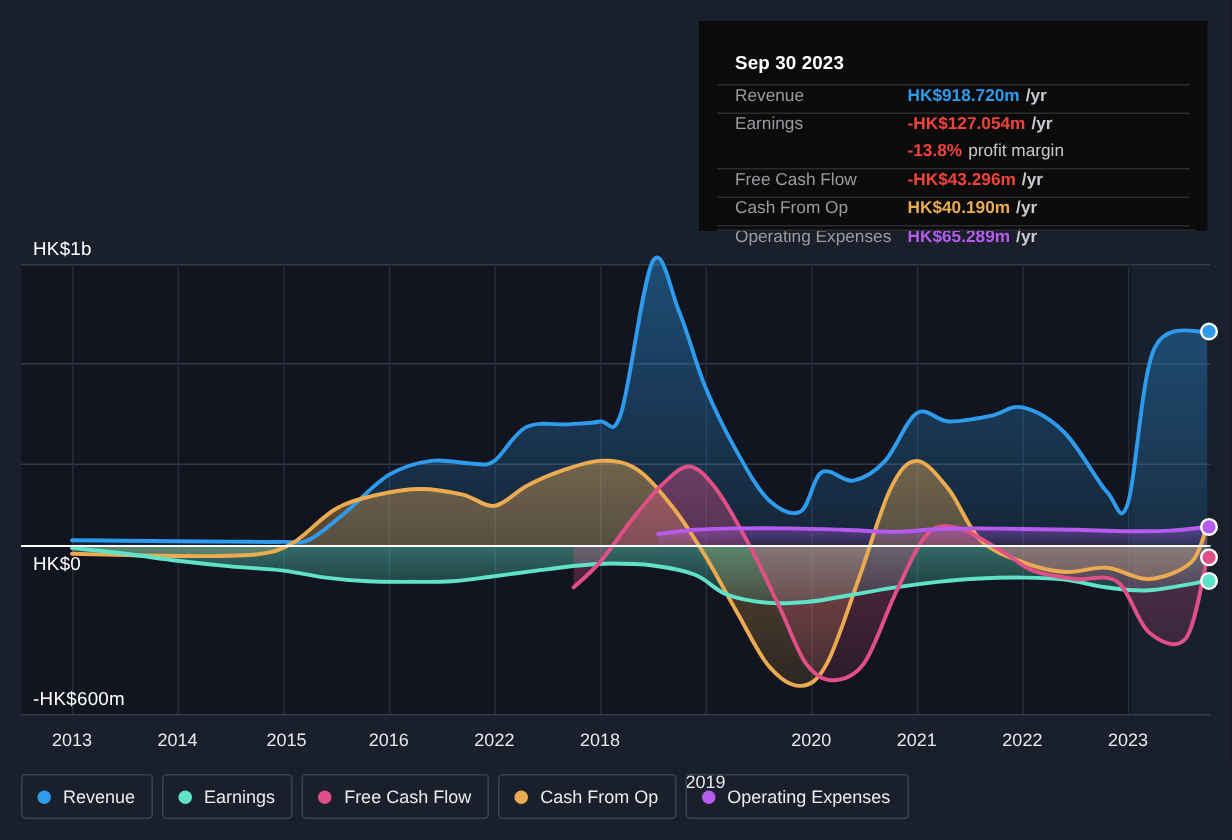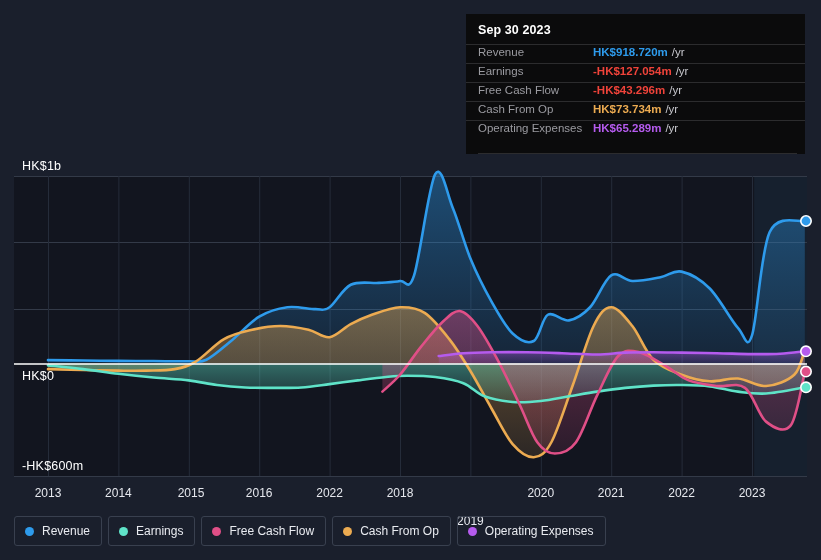--- a/index.html
+++ b/index.html
@@ -35,21 +35,21 @@
     white-space:nowrap;
   }
 
   
   #tooltip{
     position:absolute;
     left:466px;top:14px;
     width:339px;height:140px;
     background:#0b0b0c;
     box-sizing:border-box;
-    padding:0;
+    padding:12px;
     z-index:40;
   }
   #tooltip-title{
     color:#ffffff;
     font-size:12.5px;
     font-weight:bold;
     padding:9px 0 7px 12px;
     letter-spacing:.1px;
   }
   .tt-row{
@@ -68,21 +68,21 @@
     flex:0 0 115px;
   }
   .tt-val{
     font-size:11.5px;
     font-weight:bold;
     white-space:nowrap;
   }
   .tt-unit{
     color:#c9c9cf;
     font-size:11.5px;
-    font-weight:normal;
+    font-weight:bold;
     margin-left:4px;
   }
   .tt-suffix{
     color:#c9c9cf;
     font-size:11.5px;
     font-weight:normal;
     margin-left:4px;
   }
   #tooltip-bottomline{
     position:absolute;left:12px;right:8px;bottom:0;
@@ -207,28 +207,33 @@
         <div class="tt-row">
           <div class="tt-label">Revenue</div>
           <div class="tt-val" style="color: rgb(46, 155, 236);">HK$918.720m</div>
           <div class="tt-unit">/yr</div>
         </div>
         <div class="tt-row">
           <div class="tt-label">Earnings</div>
           <div class="tt-val" style="color: rgb(240, 67, 58);">-HK$127.054m</div>
           <div class="tt-unit">/yr</div>
         </div>
+        <div class="tt-row subrow">
+          <div class="tt-label"></div>
+          <div class="tt-val" style="color: rgb(240, 67, 58);">-13.8%</div>
+          <div class="tt-suffix">profit margin</div>
+        </div>
         <div class="tt-row">
           <div class="tt-label">Free Cash Flow</div>
           <div class="tt-val" style="color: rgb(240, 67, 58);">-HK$43.296m</div>
           <div class="tt-unit">/yr</div>
         </div>
         <div class="tt-row">
           <div class="tt-label">Cash From Op</div>
-          <div class="tt-val" style="color: rgb(236, 171, 81);">HK$73.734m</div>
+          <div class="tt-val" style="color: rgb(236, 171, 81);">HK$40.190m</div>
           <div class="tt-unit">/yr</div>
         </div>
         <div class="tt-row">
           <div class="tt-label">Operating Expenses</div>
           <div class="tt-val" style="color: rgb(181, 91, 238);">HK$65.289m</div>
           <div class="tt-unit">/yr</div>
         </div>
       </div>
     <div id="tooltip-bottomline"></div>
   </div>

